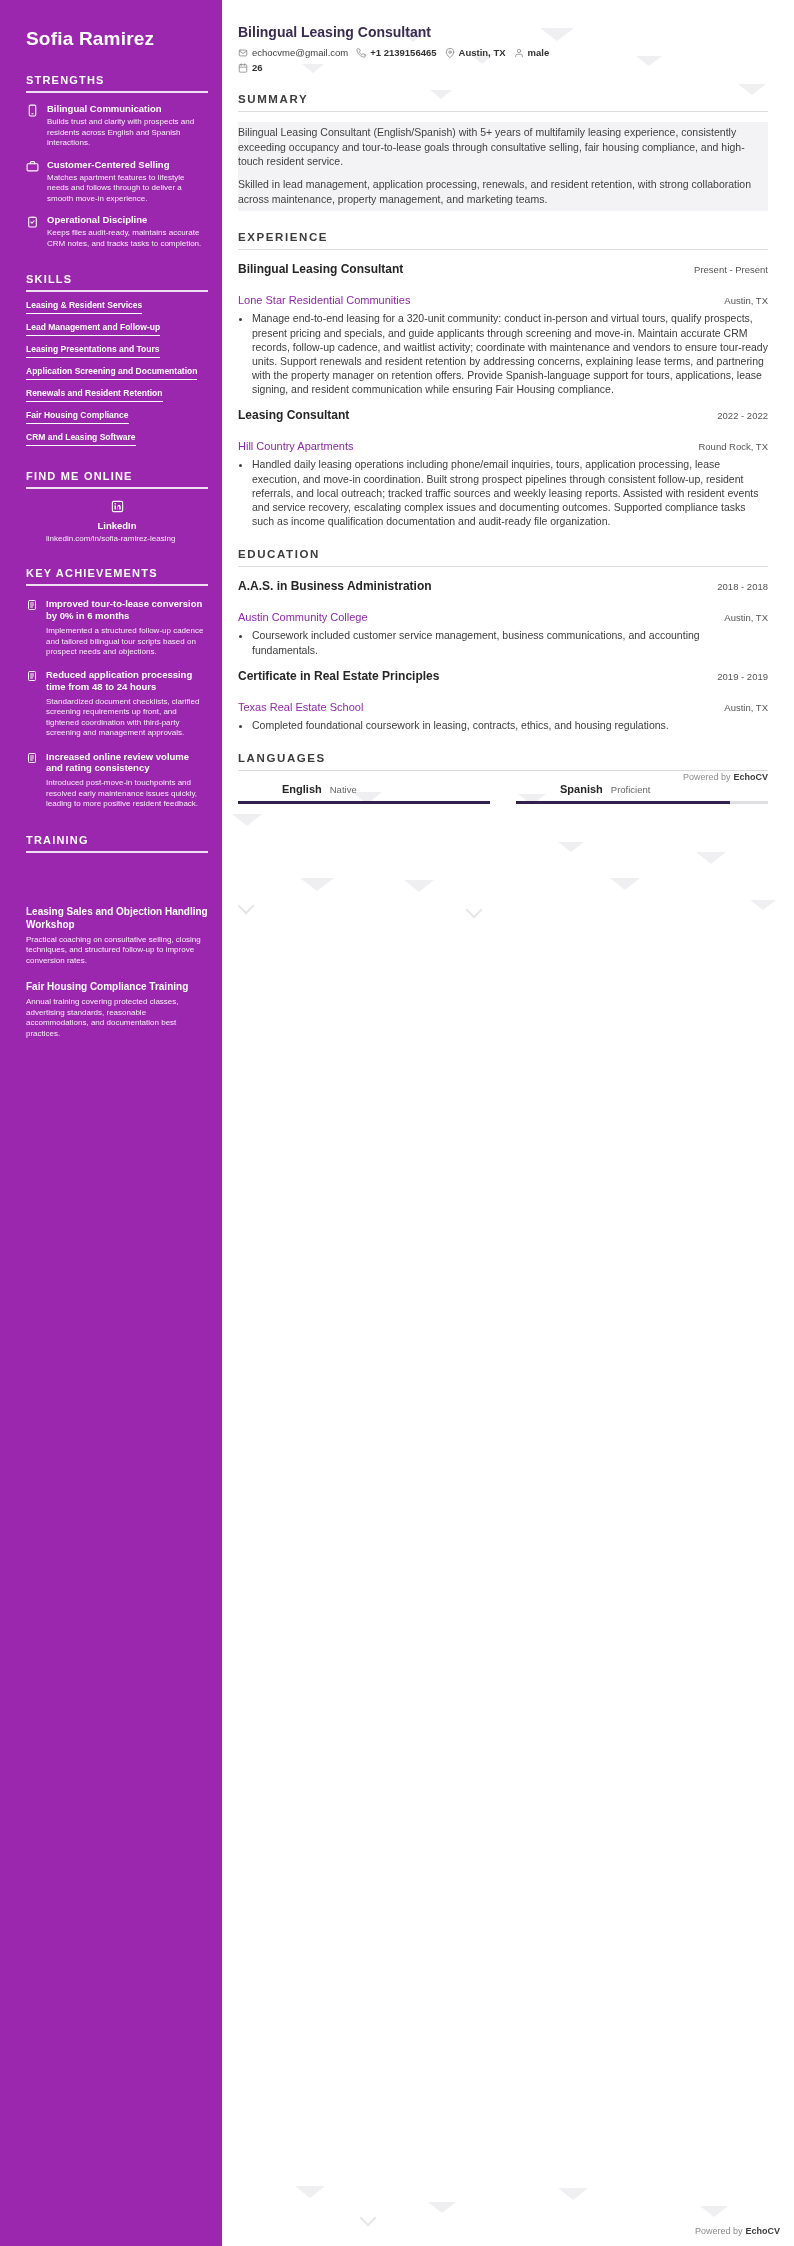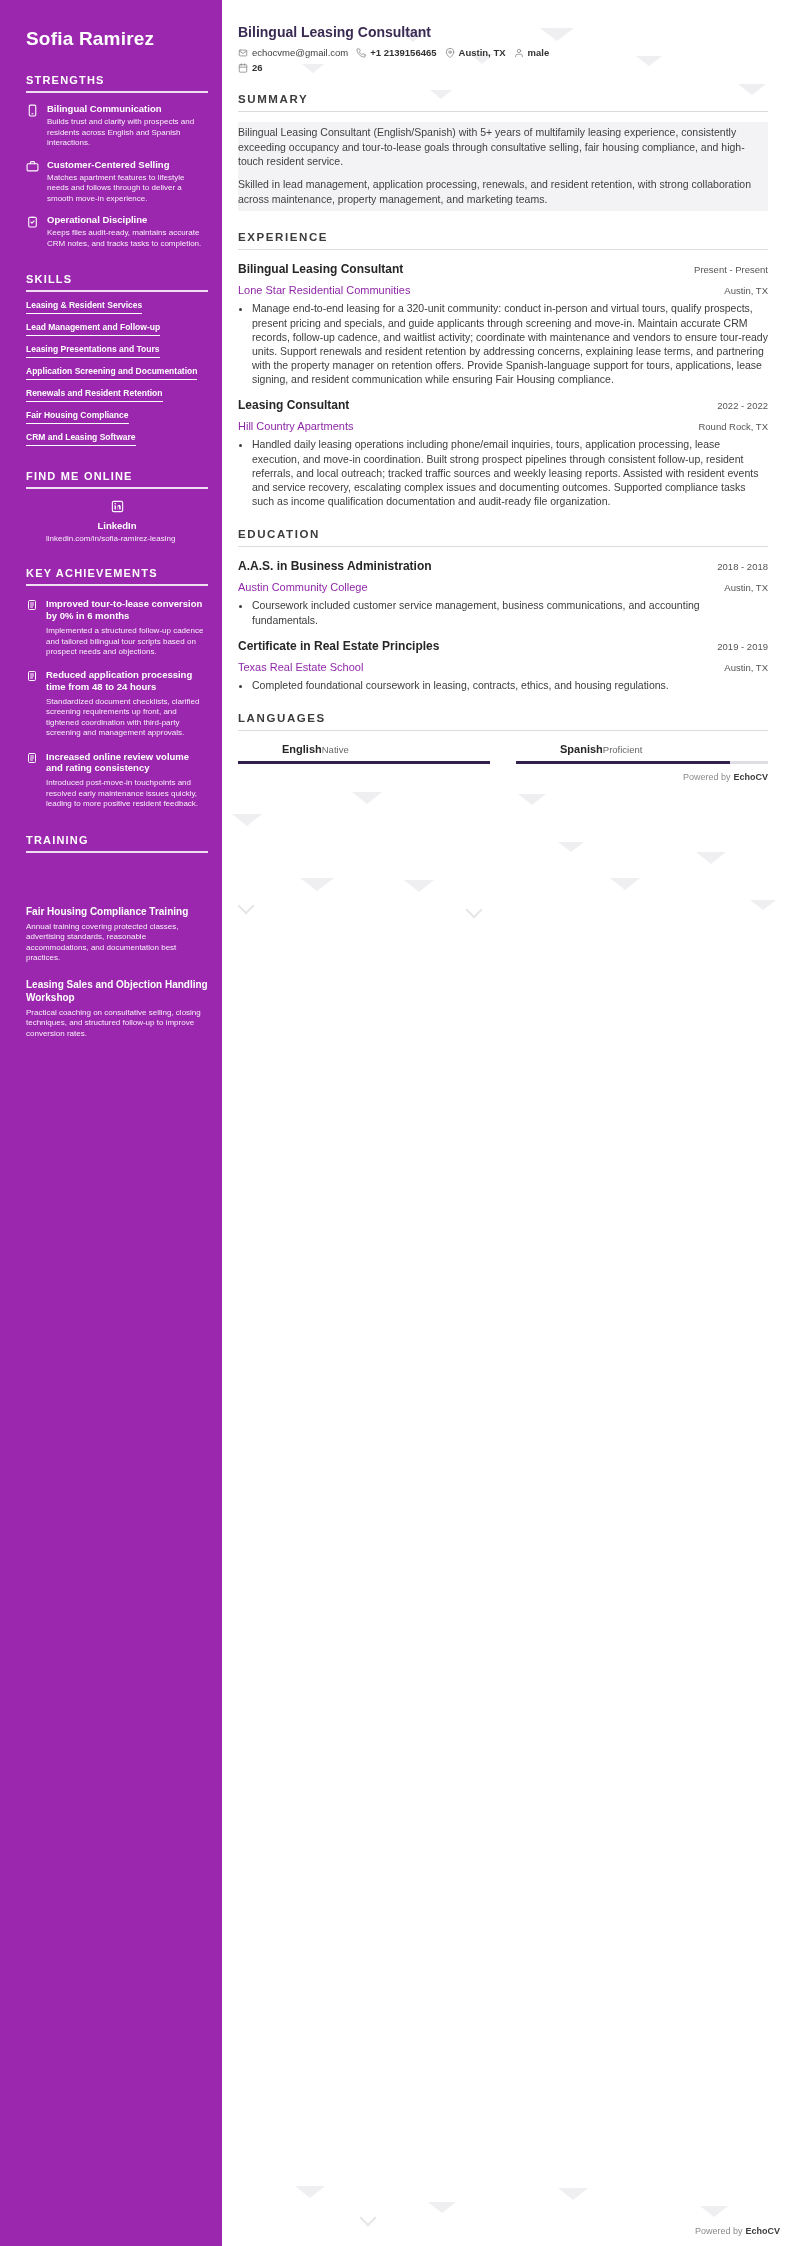--- a/index.html
+++ b/index.html
@@ -42,27 +42,27 @@
   .c-item .cicon { width:10px; height:10px; flex:none; }
   .c-item .cicon svg { width:100%; height:100%; display:block; }
   .c-strong { font-weight:bold; color:#333; }
   .m-h { font-size:11.5px; font-weight:bold; letter-spacing:1.6px; color:#3C3C3C; margin-top:20px; padding-bottom:6px; border-bottom:1px solid #DCDCDC; }
   .summary { background:#F3F3F5; margin-top:10px; padding:3px 0 5px; font-size:10.5px; line-height:1.4; color:#3F3F3F; }
   .summary p + p { margin-top:8px; }
   .entry { margin-top:12px; }
   .e-row { display:flex; justify-content:space-between; align-items:baseline; gap:10px; }
   .e-role { font-size:12px; font-weight:bold; color:#262626; }
   .e-dates { font-size:9.5px; color:#555; white-space:nowrap; }
-  .e-company { font-size:11px; color:#8F28A8; margin-top:8px; }
+  .e-company { font-size:11px; color:#8F28A8; margin-top:18px; }
   .e-loc { font-size:9.5px; color:#555; white-space:nowrap; }
   .bullets { margin-top:5px; padding-left:14px; list-style:disc outside; }
   .bullets li { font-size:10.5px; line-height:1.35; color:#3C3C3C; margin-top:2px; }
   .langs { display:flex; gap:26px; margin-top:12px; }
   .lang { width:252px; }
-  .lang-row { display:flex; align-items:baseline; gap:0;padding-left:44px; }
+  .lang-row { display:flex; align-items:baseline; gap:8px;padding-left:44px; }
   .lang-name { font-size:11px; font-weight:bold; color:#262626; }
   .lang-level { font-size:9.5px; color:#666; }
   .lang-bar { height:3px; background:#DEDEE4; margin-top:6px; }
   .lang-fill { height:100%; background:#32204E; }
 
   
   .powered { position:absolute; font-size:9px; color:#8a8a8a; z-index:3; }
   .powered .brand { color:#3c3c3c; font-weight:bold; margin-left:3px; }
   .powered-1 { top:772px; right:26px; }
   .powered-2 { top:2226px; right:14px; }
@@ -222,26 +222,26 @@
           <div class="ach-title">Increased online review volume and rating consistency</div>
           <div class="ach-desc">Introduced post-move-in touchpoints and resolved early maintenance issues quickly, leading to more positive resident feedback.</div>
         </div>
       </div>
     </section>
 
     <section>
       <h2 class="side-h">TRAINING</h2>
       <div class="training-items">
         <div class="tr-item">
+          <div class="tr-title">Leasing Sales and Objection Handling Workshop</div>
+          <div class="tr-desc">Practical coaching on consultative selling, closing techniques, and structured follow-up to improve conversion rates.</div>
+        </div>
+        <div class="tr-item">
           <div class="tr-title">Fair Housing Compliance Training</div>
           <div class="tr-desc">Annual training covering protected classes, advertising standards, reasonable accommodations, and documentation best practices.</div>
-        </div>
-        <div class="tr-item">
-          <div class="tr-title">Leasing Sales and Objection Handling Workshop</div>
-          <div class="tr-desc">Practical coaching on consultative selling, closing techniques, and structured follow-up to improve conversion rates.</div>
         </div>
       </div>
     </section>
   </aside>
 
   <main class="main">
     <div class="m-title">Bilingual Leasing Consultant</div>
 
     <div class="contact-row">
       <span class="c-item">

